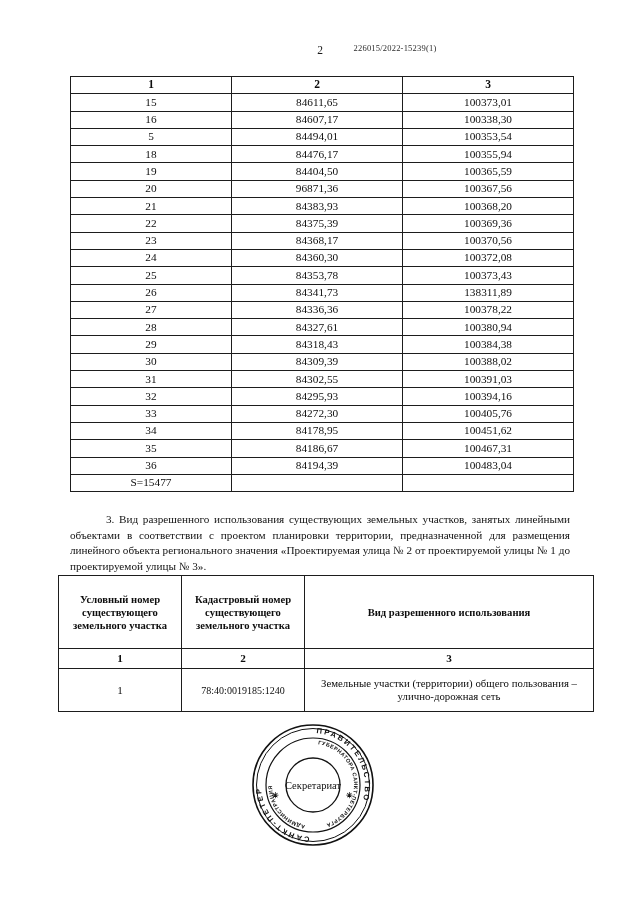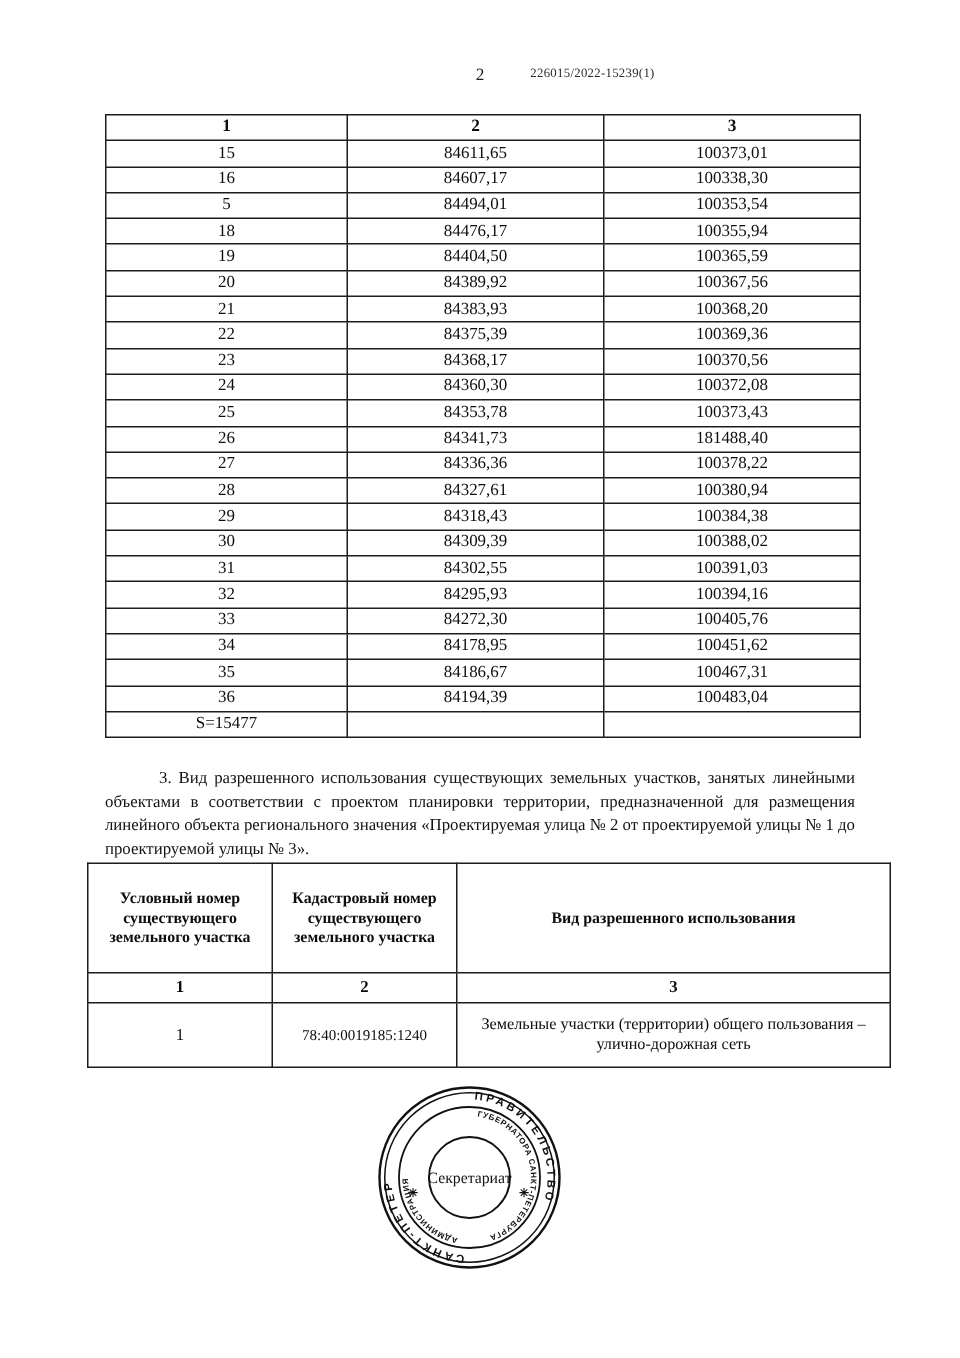--- a/index.html
+++ b/index.html
@@ -129,21 +129,21 @@
           <td class="c2">84476,17</td>
           <td class="c3">100355,94</td>
         </tr>
         <tr>
           <td class="c1">19</td>
           <td class="c2">84404,50</td>
           <td class="c3">100365,59</td>
         </tr>
         <tr>
           <td class="c1">20</td>
-          <td class="c2">84389,92</td>
+          <td class="c2">96871,36</td>
           <td class="c3">100367,56</td>
         </tr>
         <tr>
           <td class="c1">21</td>
           <td class="c2">84383,93</td>
           <td class="c3">100368,20</td>
         </tr>
         <tr>
           <td class="c1">22</td>
           <td class="c2">84375,39</td>
@@ -160,21 +160,21 @@
           <td class="c3">100372,08</td>
         </tr>
         <tr>
           <td class="c1">25</td>
           <td class="c2">84353,78</td>
           <td class="c3">100373,43</td>
         </tr>
         <tr>
           <td class="c1">26</td>
           <td class="c2">84341,73</td>
-          <td class="c3">181488,40</td>
+          <td class="c3">138311,89</td>
         </tr>
         <tr>
           <td class="c1">27</td>
           <td class="c2">84336,36</td>
           <td class="c3">100378,22</td>
         </tr>
         <tr>
           <td class="c1">28</td>
           <td class="c2">84327,61</td>
           <td class="c3">100380,94</td>

